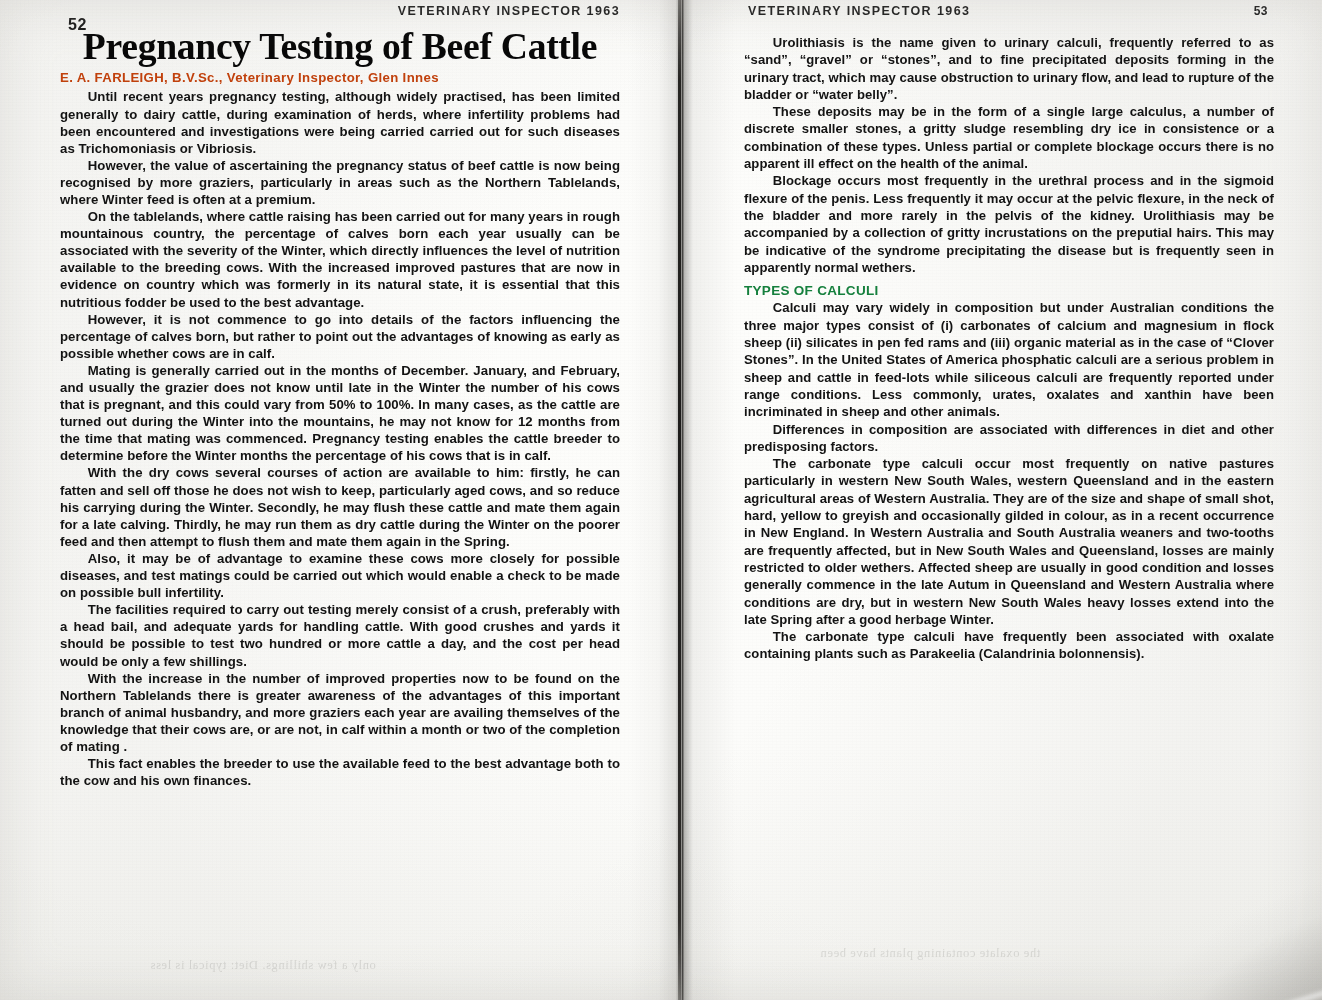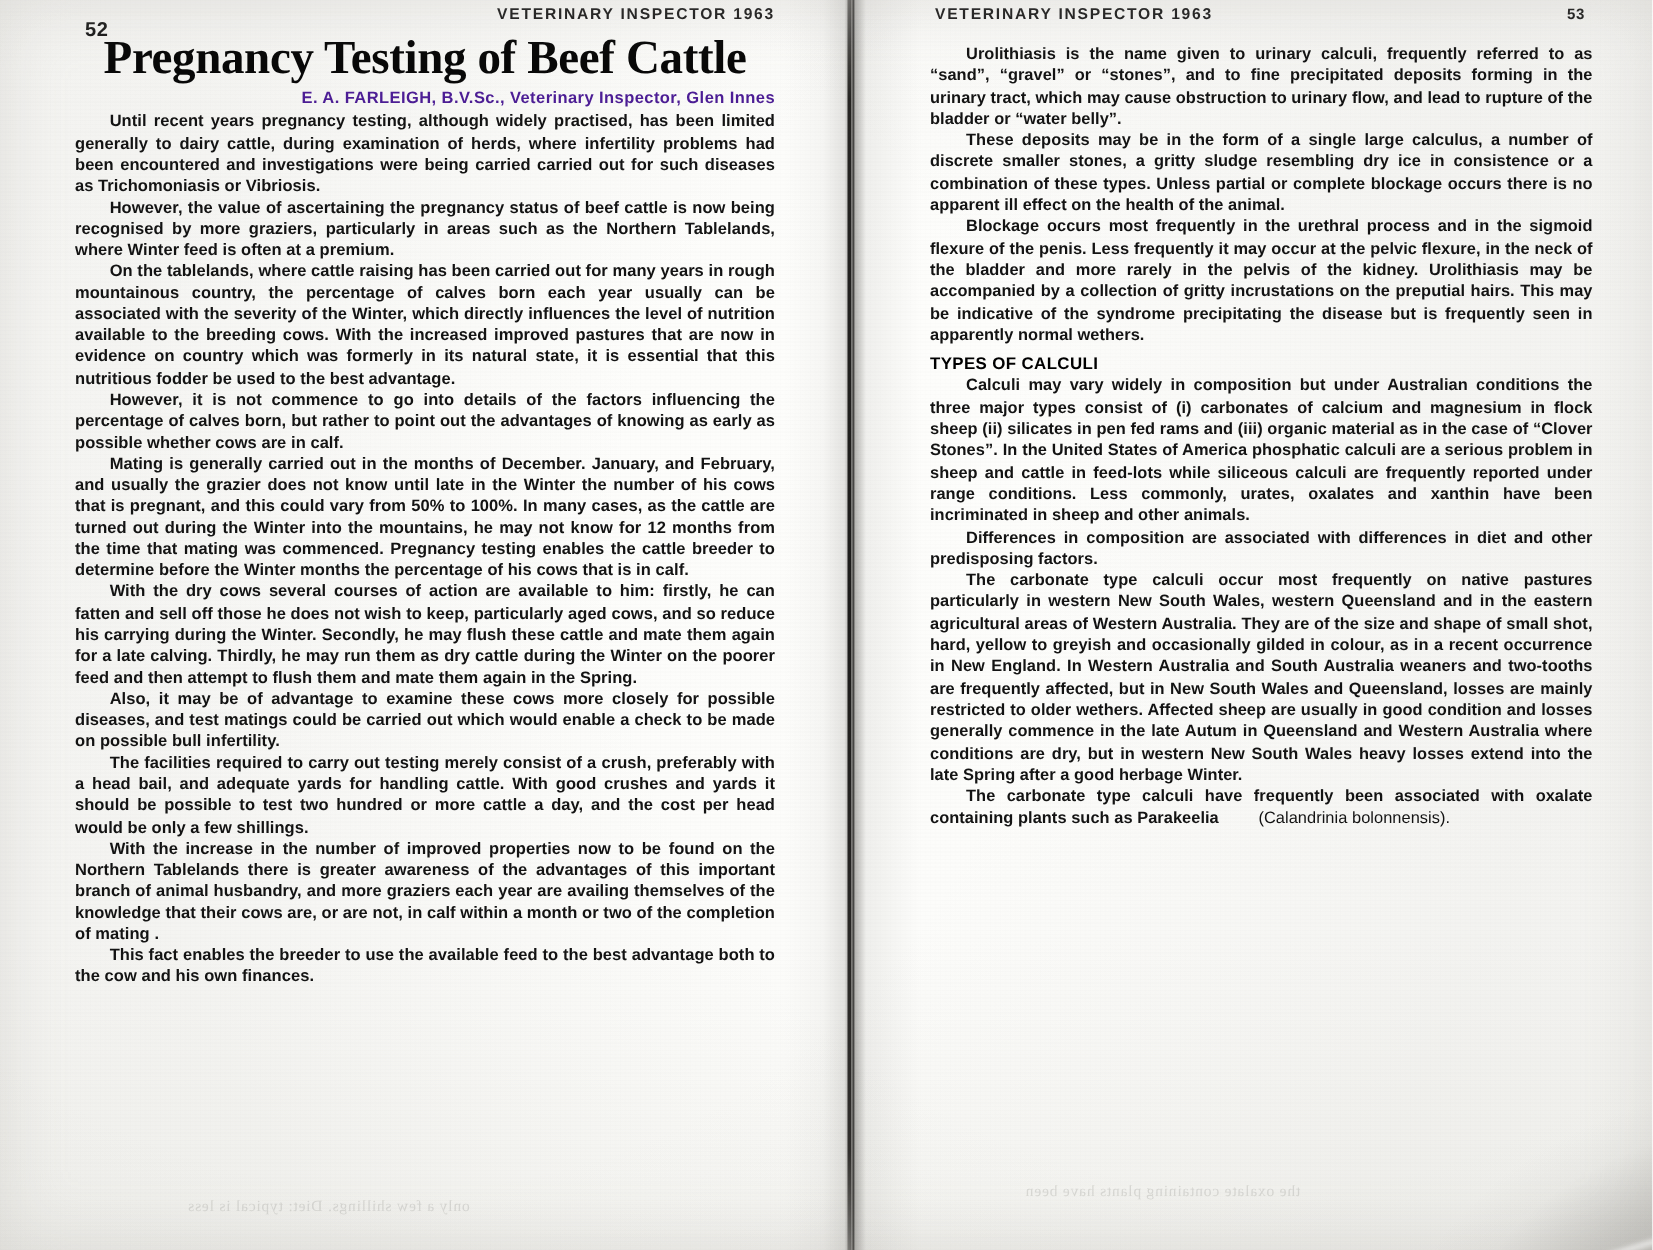--- a/index.html
+++ b/index.html
@@ -158,35 +158,35 @@
   .title-right {
     font-size: 31px;
     letter-spacing: -0.2px;
     margin: 10px 0 0 0;
   }
   .title-right .tline { display: block; margin-bottom: 4px; }
 
   .byline {
     font-family: "Liberation Sans", sans-serif;
     font-weight: bold;
-    text-align: right;
+    text-align: left;
     font-size: 13.2px;
     letter-spacing: .35px;
-    color: #4c1d95;
+    color: #c2410c;
     line-height: 1.32;
     margin: 0 0 2px 0;
   }
   .byline-right { margin-top: 14px; font-size: 12.8px; }
 
   .section-head {
     font-family: "Liberation Sans", sans-serif;
     font-weight: bold;
     font-size: 13.5px;
     letter-spacing: .3px;
-    color: #000000;
+    color: #15803d;
     margin: 6px 0 0 0;
   }
 
   
   .col {
     font-family: "Liberation Sans", sans-serif;
     font-size: 13.2px;
     line-height: 17.1px;
     text-align: justify;
     text-justify: inter-word;
@@ -194,21 +194,21 @@
     font-weight: 600;
     letter-spacing: 0.05px;
   }
   .col p {
     margin: 0;
     text-indent: 2.1em;
   }
   .col-right { font-size: 13.1px; line-height: 17.3px; }
   .col-right p { text-indent: 2.2em; }
 
-  b.sp { font-weight: 400; margin-left: 28px; }
+  b.sp { font-weight: 700; }
 
   
   .grain {
     position: absolute;
     inset: 0;
     pointer-events: none;
     opacity: .30;
     background-image:
       repeating-linear-gradient(0deg, rgba(120,118,112,0.045) 0px, rgba(120,118,112,0.045) 1px, rgba(255,255,255,0) 1px, rgba(255,255,255,0) 3px),
       repeating-linear-gradient(90deg, rgba(120,118,112,0.03) 0px, rgba(120,118,112,0.03) 1px, rgba(255,255,255,0) 1px, rgba(255,255,255,0) 4px);

